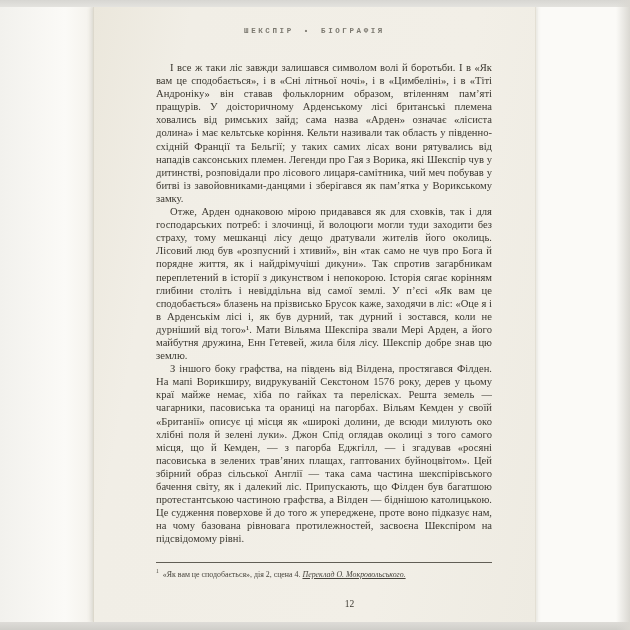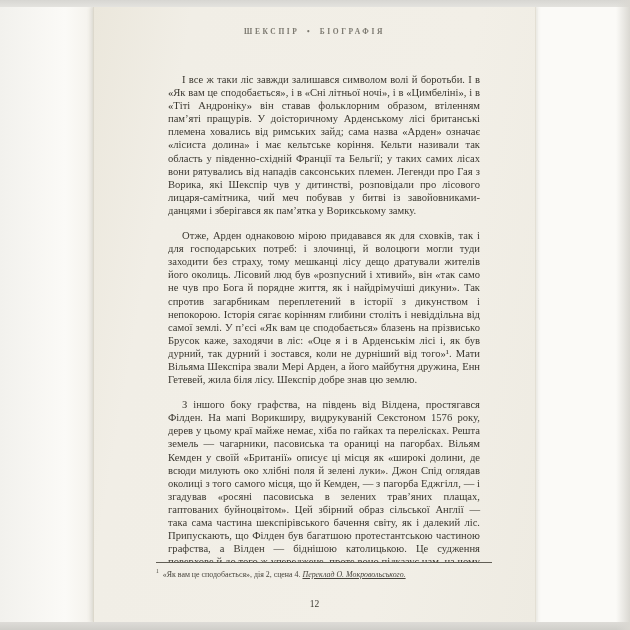--- a/index.html
+++ b/index.html
@@ -54,35 +54,36 @@
 
   .running-header {
     position: absolute;
     left: 0; top: 21px; width: 100%;
     text-align: center;
     font-size: 7.5px;
     letter-spacing: 2.6px;
     word-spacing: 3px;
     color: #7b786f;
     font-weight: bold;
+    font-family: Liberation Mono, monospace;
   }
 
   .body-text {
     position: absolute;
     left: 62px; top: 55px;
     width: 336px; height: 501px;
     overflow: hidden;
     font-size: 10.6px;
     line-height: 13.1px;
     color: #3b3830;
     text-align: justify;
     hyphens: auto;
   }
   .body-text p {
-    margin: 12px;
+    margin: 0;
     text-indent: 14px;
   }
 
   .footnote-divider {
     position: absolute;
     left: 62px; top: 556px;
     width: 336px; height: 0;
     border-top: 1px solid #615e55;
   }
   .footnote {
@@ -99,20 +100,21 @@
     margin-right: 4px;
   }
   .fn-italic { font-style: italic; text-decoration: underline; }
 
   .page-number {
     position: absolute;
     left: 0; top: 593px; width: 100%;
     text-align: center;
     font-size: 9.5px;
     color: #3b3830;
+    padding-left: 35px;
   }
 </style>
 </head>
 <body>
 
 <div class="photo-frame">
   <div class="adjacent-page"></div>
   <div class="bg-right"></div>
 
   <div class="book-page">

